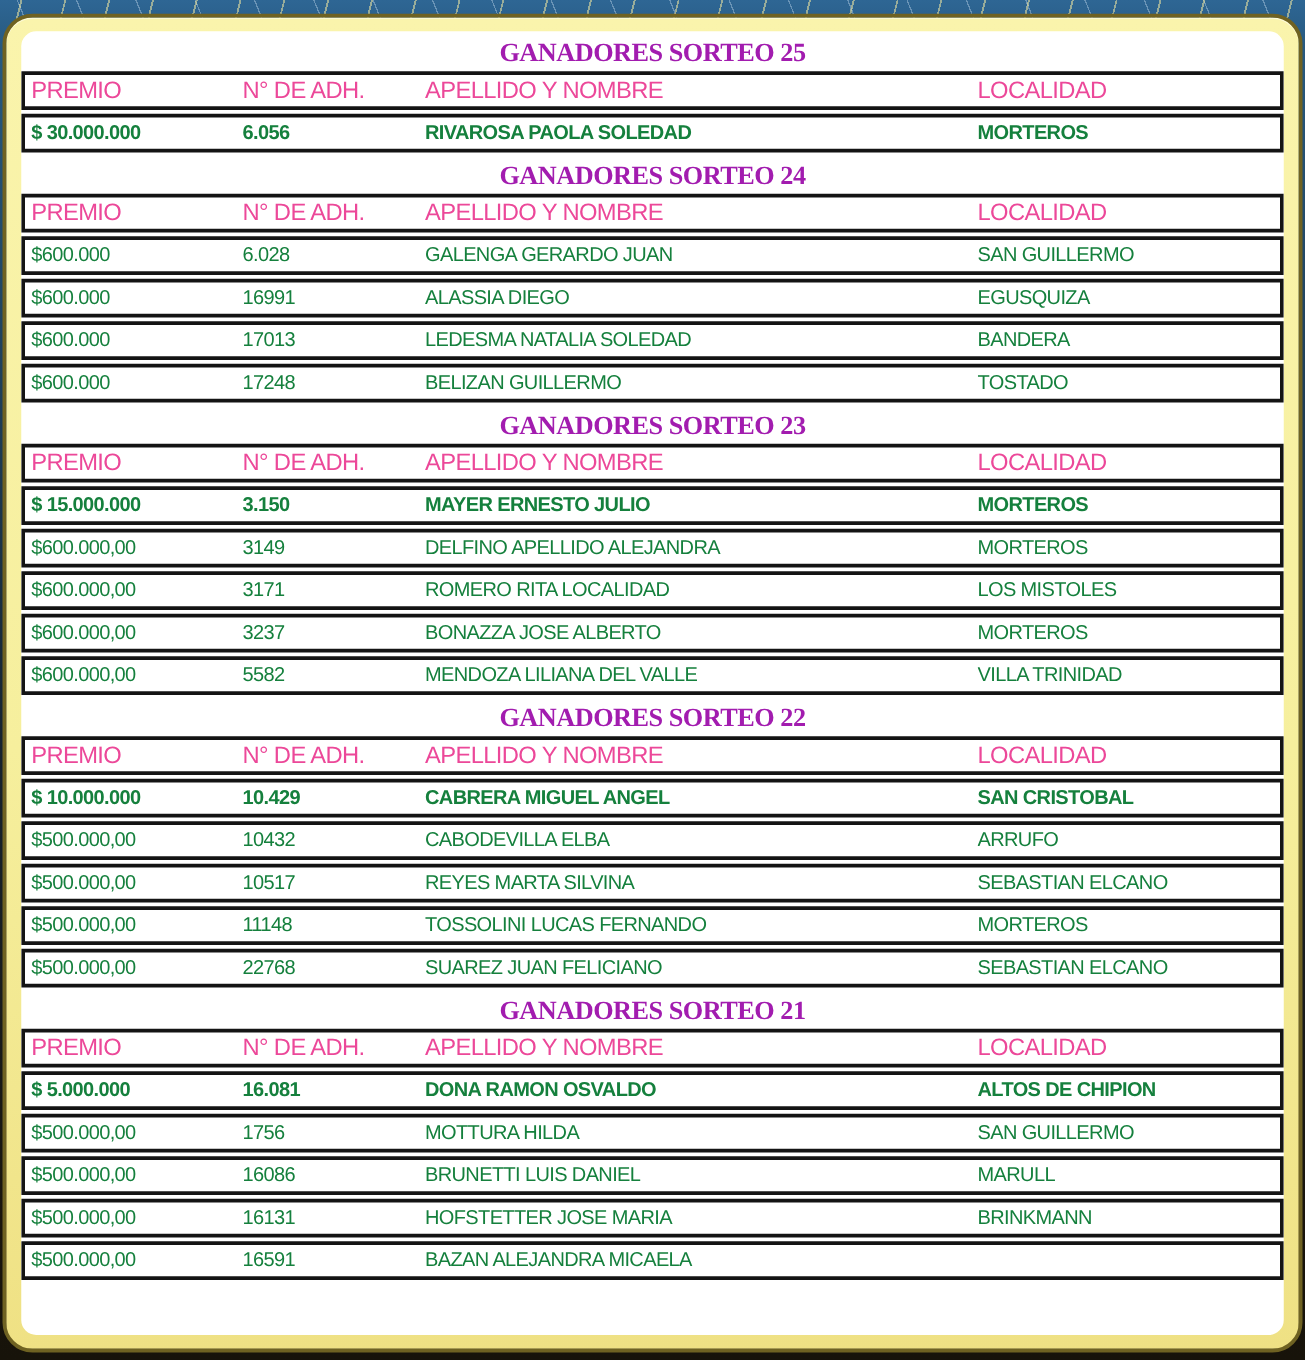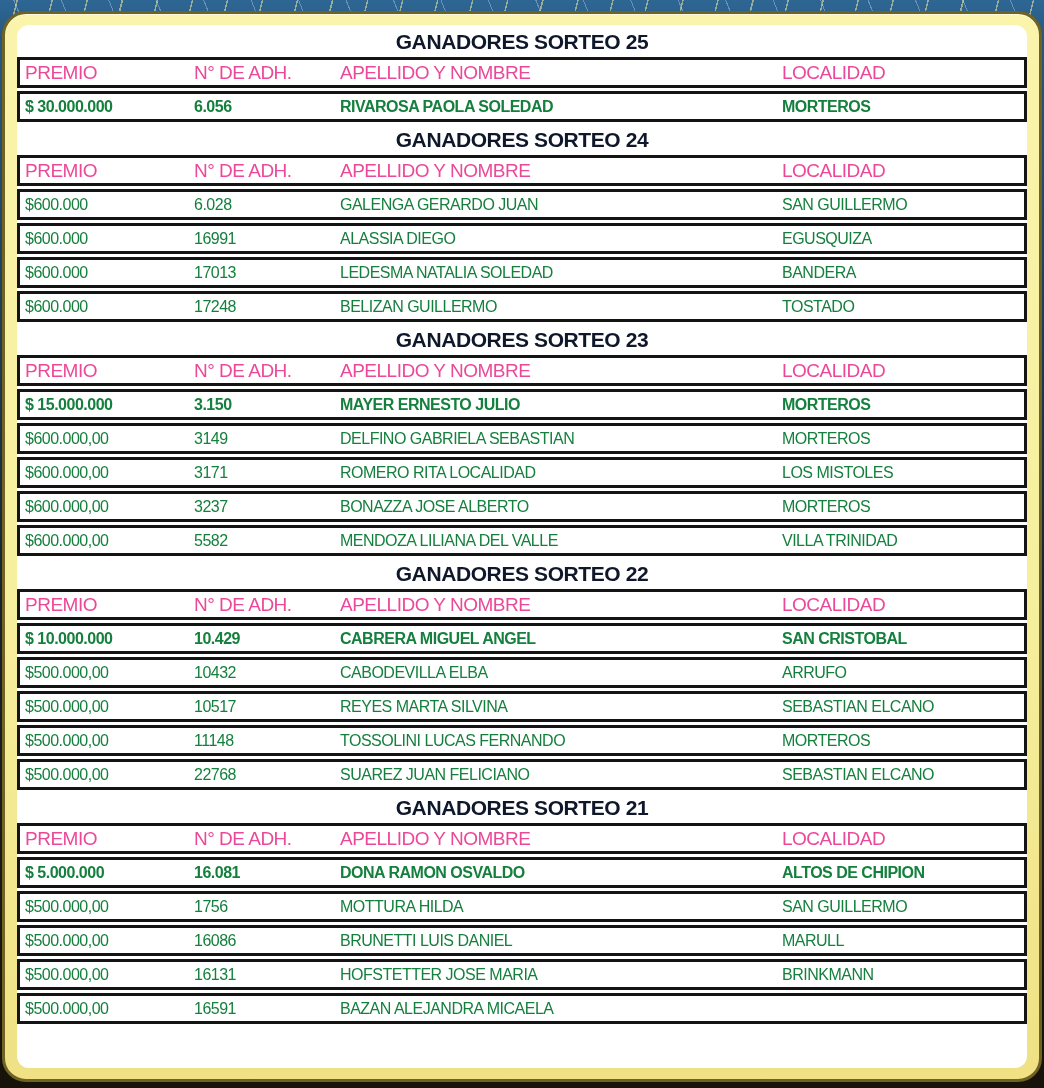--- a/index.html
+++ b/index.html
@@ -32,21 +32,21 @@
     box-sizing:border-box;
     width:100%;height:100%;
     background:#ffffff;
     border-radius:12px;
     padding:2px 0 0 0;
     overflow:hidden;
   }
   .title-row{
     height:30px;
     display:flex;align-items:center;justify-content:center;
-    font-size:21px;font-weight:700;letter-spacing:-0.4px;color:#0f172a;
+    font-size:21px;font-weight:700;letter-spacing:-0.4px;color:#a21caf;font-family:Liberation Serif, serif;
   }
   .row{
     box-sizing:content-box;
     display:grid;
     grid-template-columns:174px 146px 442px 1fr;
     align-items:center;
     height:25px;
     border:3px solid #141414;
     margin-bottom:3px;
     background:#fff;
@@ -125,21 +125,21 @@
           </div>
           <div class="row bold">
             <span class="c1">$ 15.000.000</span>
             <span class="c2">3.150</span>
             <span class="c3">MAYER ERNESTO JULIO</span>
             <span class="c4">MORTEROS</span>
           </div>
           <div class="row">
             <span class="c1">$600.000,00</span>
             <span class="c2">3149</span>
-            <span class="c3">DELFINO GABRIELA SEBASTIAN</span>
+            <span class="c3">DELFINO APELLIDO ALEJANDRA</span>
             <span class="c4">MORTEROS</span>
           </div>
           <div class="row">
             <span class="c1">$600.000,00</span>
             <span class="c2">3171</span>
             <span class="c3">ROMERO RITA LOCALIDAD</span>
             <span class="c4">LOS MISTOLES</span>
           </div>
           <div class="row">
             <span class="c1">$600.000,00</span>

